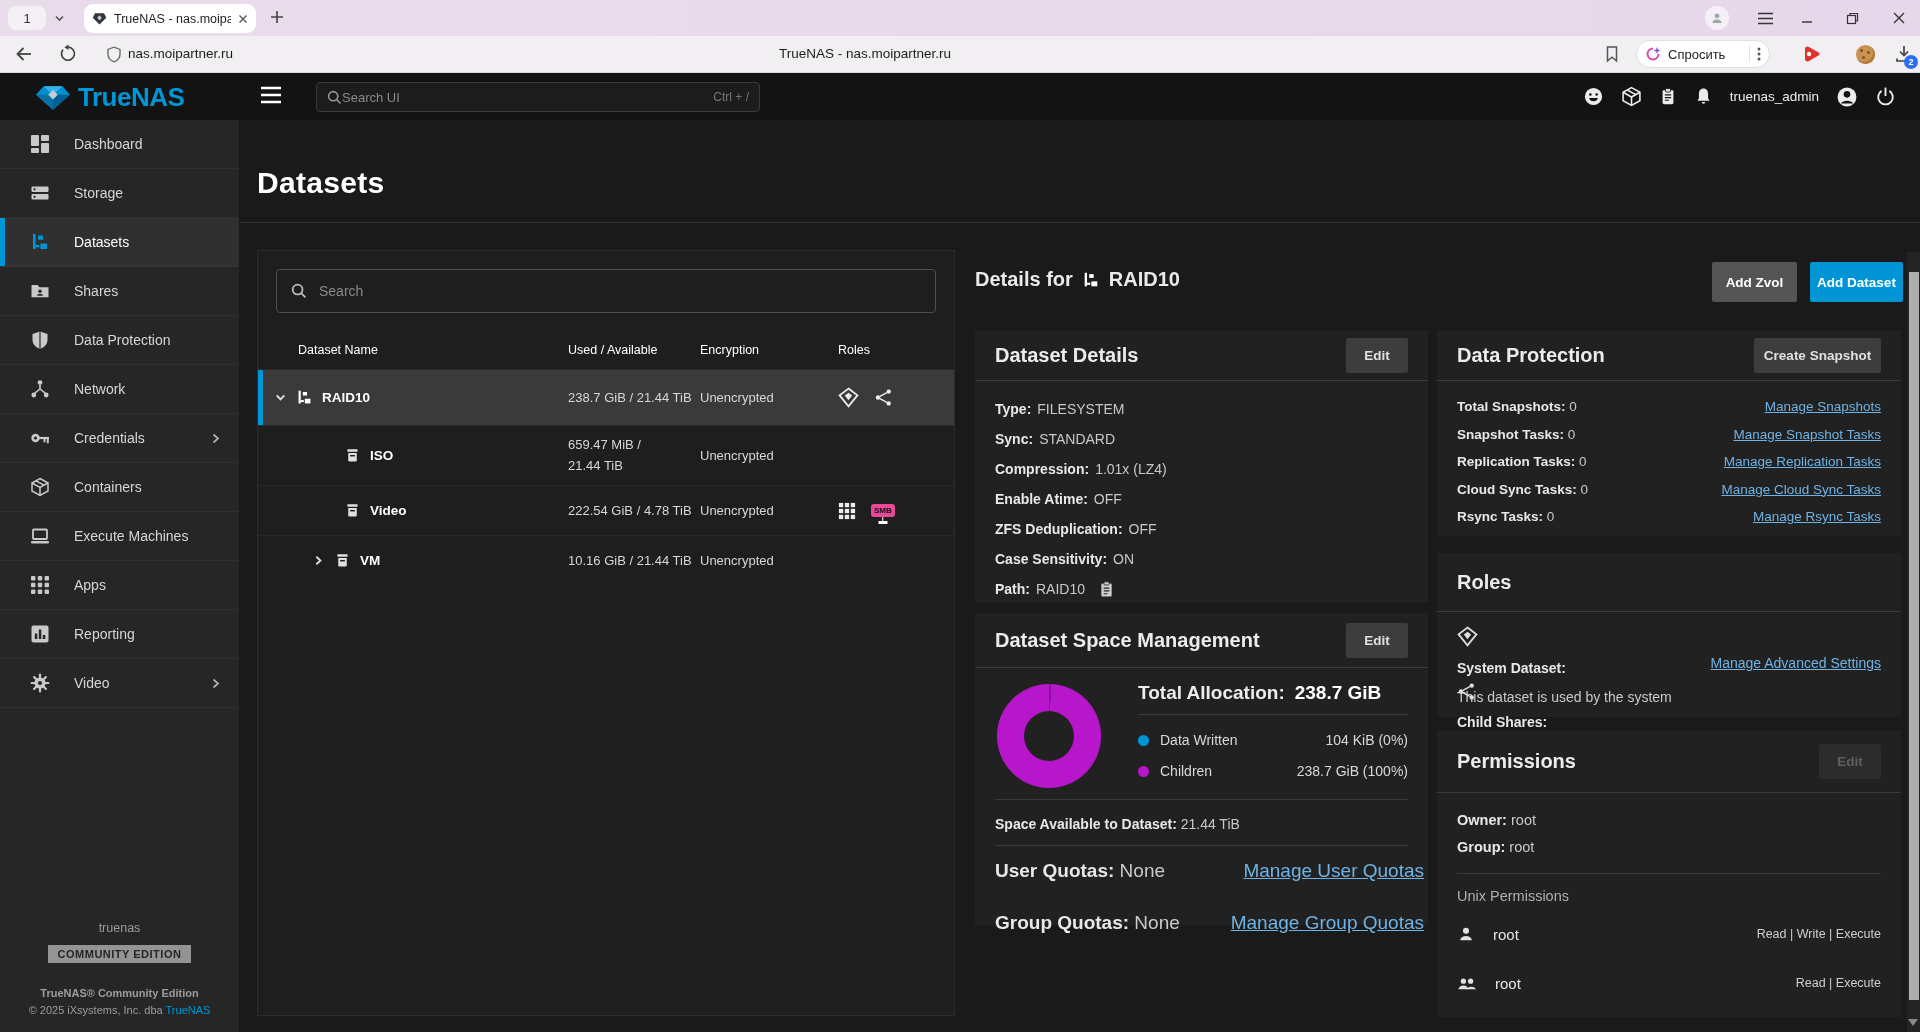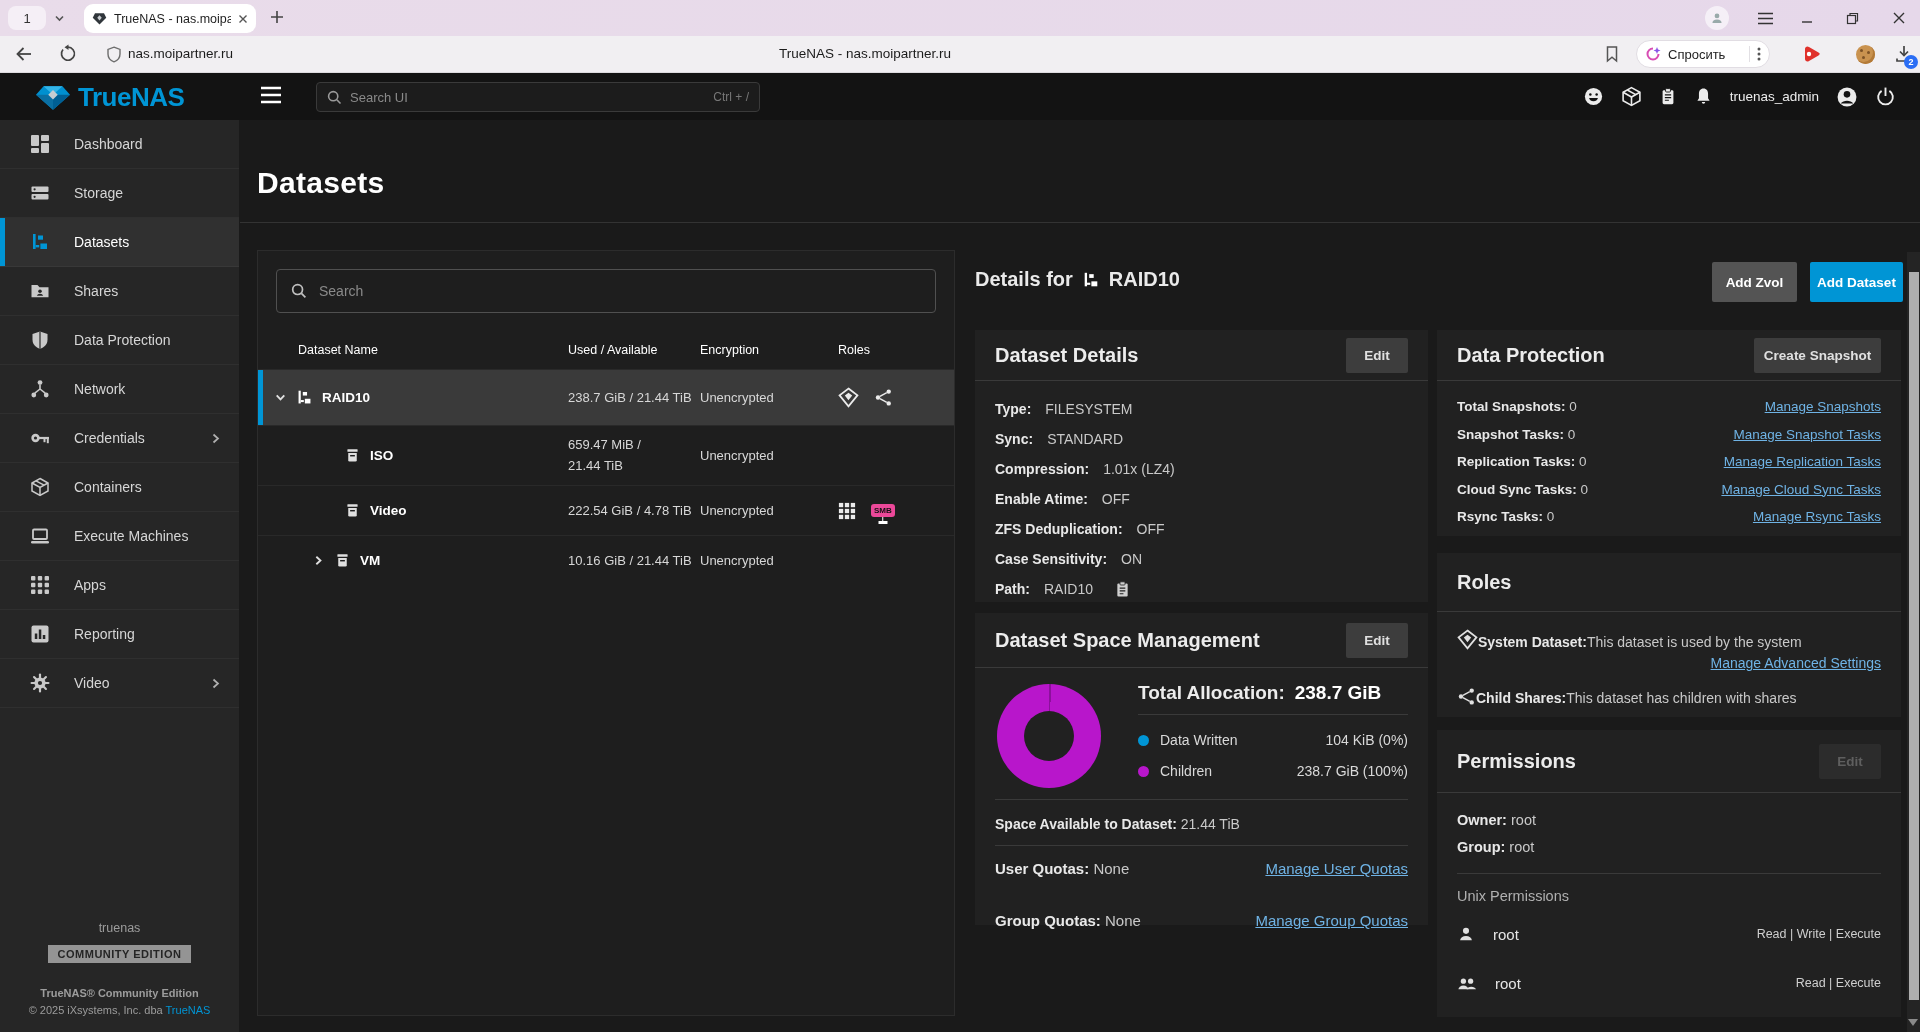--- a/index.html
+++ b/index.html
@@ -40,21 +40,21 @@
     background:#2a6df4; color:#fff; font-size:9px; font-weight:bold; display:flex;
     align-items:center; justify-content:center; }
 
   
   .appheader { position:absolute; left:0; top:73px; width:1920px; height:47px; background:#131313; }
   .brand { position:absolute; left:36px; top:9px; display:flex; align-items:center; gap:8px; }
   .brand-name { font-size:26px; font-weight:bold; color:#0095d5; letter-spacing:-.5px; }
   .menu-toggle { position:absolute; left:260px; top:13px; color:#fff; }
   .ui-search { position:absolute; left:316px; top:9px; width:444px; height:30px; background:#1c1c1c;
     border:1px solid #3a3a3a; border-radius:4px; display:flex; align-items:center;
-    padding:0 10px; gap:8px; }
+    padding:0 10px; }
   .ui-search input { flex:1; background:transparent; border:none; outline:none; color:#ddd;
     font-size:13px; font-family:"Liberation Sans",sans-serif; }
   .ui-search input::placeholder { color:#8a8a8a; }
   .shortcut { font-size:12px; color:#777; }
   .hdr-right { position:absolute; right:24px; top:0; height:47px; display:flex;
     align-items:center; gap:17px; color:#ececec; }
   .username { font-size:13.5px; color:#ececec; }
 
   
   .sidebar { position:absolute; left:0; top:120px; width:239px; height:912px; background:#262626; }
@@ -122,46 +122,46 @@
   .card-title { font-size:20px; font-weight:bold; color:#ececec; }
   .btn-edit { width:62px; height:35px; background:#3d3d3d; color:#e0e0e0; font-size:13.5px; }
   .btn-edit.disabled { background:#2c2c2c; color:#5f5f5f; cursor:default; }
   .btn-snap { width:127px; height:35px; background:#3d3d3d; color:#e0e0e0; font-size:13.5px; }
   .card-div { height:1px; background:#3a3a3a; }
   .lbl { font-weight:bold; color:#e8e8e8; }
   .val { color:#c9c9c9; }
   .lnk { color:#6fb3e5; text-decoration:underline; cursor:pointer; }
 
   .dd-body { padding:13px 20px; font-size:14px; }
-  .dd-row { line-height:30px; display:flex; align-items:center; gap:14px; }
+  .dd-row { line-height:30px; display:flex; align-items:center; gap:6px; }
 
   .dp-body { padding:12px 20px; font-size:13.5px; }
   .dp-row { display:flex; align-items:center; line-height:27.5px; }
   .dp-row .lnk { margin-left:auto; font-size:13.5px; }
 
   .roles-body { padding:14px 20px; font-size:14px; }
-  .role-row { display:flex; align-items:flex-end; height:24px; }
+  .role-row { display:flex; align-items:flex-start; gap:13px; height:24px;flex-direction:column; }
   .role-link-row { text-align:right; height:22px; margin:5px 0; font-size:14px; }
 
   .sp-body { position:relative; height:257px; }
   .donut { position:absolute; left:22px; top:16px; width:104px; height:104px; border-radius:50%;
     background:conic-gradient(#8c109c 0deg 2.5deg, #b816cb 2.5deg 360deg); }
   .donut::after { content:''; position:absolute; inset:27px; background:#212121; border-radius:50%; }
   .alloc { position:absolute; left:163px; top:14px; font-size:19px; font-weight:bold; color:#ececec; }
   .alloc .av { color:#fff; margin-left:10px; }
   .alloc-div { position:absolute; left:163px; right:20px; top:46px; height:1px; background:#3a3a3a; }
   .leg-row { position:absolute; left:163px; right:20px; display:flex; align-items:center;
     font-size:14px; color:#d9d9d9; }
   .dot { width:11px; height:11px; border-radius:50%; margin-right:11px; }
   .dot-blue { background:#0095d5; } .dot-mag { background:#b816cb; }
   .leg-val { margin-left:auto; }
   .sp-div1 { position:absolute; left:20px; right:20px; top:131px; height:1px; background:#3a3a3a; }
   .sp-avail { position:absolute; left:20px; top:148px; font-size:14px; }
   .sp-div2 { position:absolute; left:20px; right:20px; top:177px; height:1px; background:#3a3a3a; }
-  .quota-row { position:absolute; left:20px; right:20px; display:flex; font-size:15px; }
+  .quota-row { position:absolute; left:20px; right:4px; display:flex; font-size:19px; }
   .quota-row .lnk { margin-left:auto; }
 
   .pm-body { padding:14px 20px; font-size:14.5px; }
   .pm-row { line-height:27px; }
   .pm-div { height:1px; background:#3a3a3a; margin:12px 0 14px; }
   .pm-section { color:#b0b0b0; margin-bottom:14px; }
   .pm-entry { display:flex; align-items:center; margin-top:18px; height:24px; color:#e6e6e6; }
   .pm-entry .who { margin-left:18px; font-size:15px; }
   .pm-perms { margin-left:auto; font-size:12.5px; color:#cfcfcf; }
 

